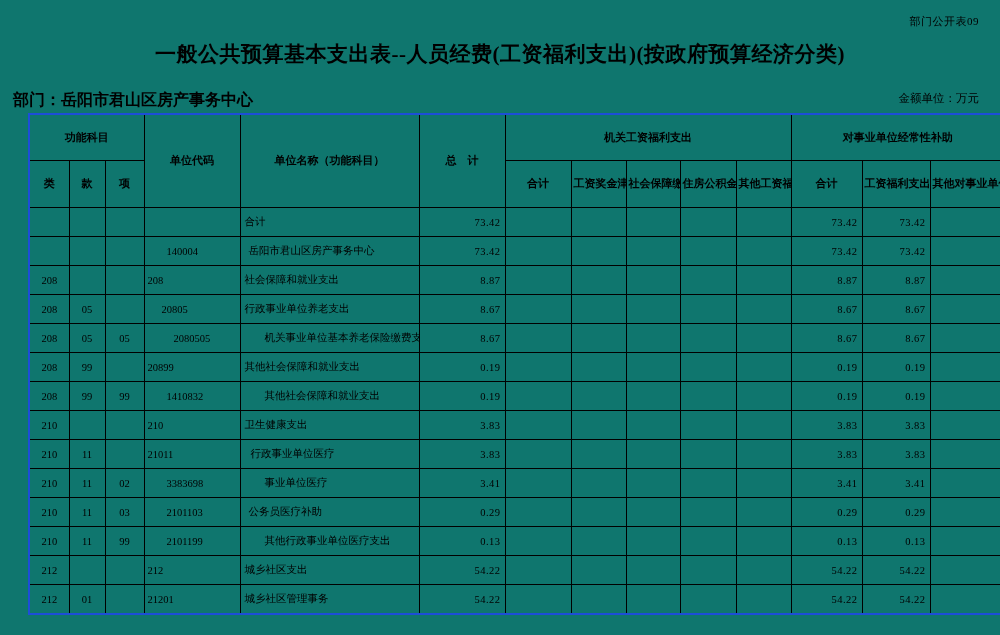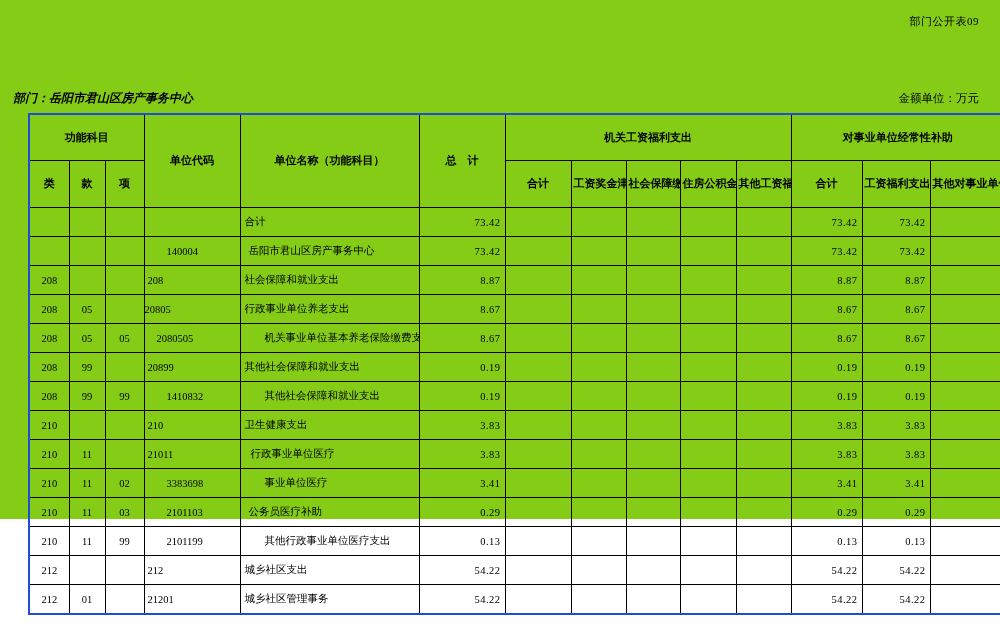--- a/index.html
+++ b/index.html
@@ -2,28 +2,28 @@
 <html><head>
 <meta charset="utf-8">
 <style>
   html,body{margin:0;padding:0;background:#fff;}
   body{
     width:1000px;height:635px;overflow:hidden;
     font-family:"Liberation Serif","DejaVu Serif",serif;
     color:#000;
     -webkit-font-smoothing:antialiased;
   }
-  .page{position:relative;width:1000px;height:519px;background:#84cc16;}
+  .page{position:relative;width:1000px;height:635px;background:#0f766e;}
 
   .doc-code{position:absolute;top:14px;right:21px;font-size:11px;letter-spacing:.5px;}
   .title{
     position:absolute;top:40px;left:0;width:100%;margin:0;
     text-align:center;font-size:21px;font-weight:bold;letter-spacing:.5px;
   }
-  .dept{position:absolute;top:90px;left:13px;font-size:12px;font-weight:bold;font-style:italic;}
+  .dept{position:absolute;top:90px;left:13px;font-size:16px;font-weight:bold;}
   .amount-unit{position:absolute;top:91px;right:21px;font-size:11.5px;}
 
   table.budget{
     position:absolute;top:113px;left:28px;width:976px;
     border-collapse:collapse;table-layout:fixed;
     border:2px solid #1d4ed8;
   }
   table.budget th,table.budget td{
     border:1px solid #000;
     overflow:hidden;white-space:nowrap;
@@ -43,20 +43,21 @@
   tbody td.l{text-align:left;}
   tbody td.num{text-align:right;padding-right:4px;letter-spacing:.5px;}
 </style>
 </head>
 <body>
 
 <div class="page">
 
   <div class="doc-code">部门公开表09</div>
 
+  <h1 class="title">一般公共预算基本支出表--人员经费(工资福利支出)(按政府预算经济分类)</h1>
 
   <div class="dept">部门：岳阳市君山区房产事务中心</div>
   <div class="amount-unit">金额单位：万元</div>
 
   <table class="budget">
     <colgroup>
       <col style="width:40px">
         <col style="width:36px">
         <col style="width:39px">
       <col style="width:96px">
@@ -140,37 +141,37 @@
           <td class="num"></td>
           <td class="num"></td>
           <td class="num">8.87</td>
           <td class="num">8.87</td>
           <td class="num"></td>
         </tr>
         <tr>
           <td class="c">208</td>
           <td class="c">05</td>
           <td class="c"></td>
-          <td class="l" style="padding-left: 0;">20805</td>
+          <td class="l" style="padding-left: 17px;">20805</td>
           <td class="l" style="padding-left: 4px;">行政事业单位养老支出</td>
           <td class="num">8.67</td>
           <td class="num"></td>
           <td class="num"></td>
           <td class="num"></td>
           <td class="num"></td>
           <td class="num"></td>
           <td class="num">8.67</td>
           <td class="num">8.67</td>
           <td class="num"></td>
         </tr>
         <tr>
           <td class="c">208</td>
           <td class="c">05</td>
           <td class="c">05</td>
-          <td class="l" style="padding-left: 12px;">2080505</td>
+          <td class="l" style="padding-left: 29px;">2080505</td>
           <td class="l" style="padding-left: 24px;">机关事业单位基本养老保险缴费支出</td>
           <td class="num">8.67</td>
           <td class="num"></td>
           <td class="num"></td>
           <td class="num"></td>
           <td class="num"></td>
           <td class="num"></td>
           <td class="num">8.67</td>
           <td class="num">8.67</td>
           <td class="num"></td>

